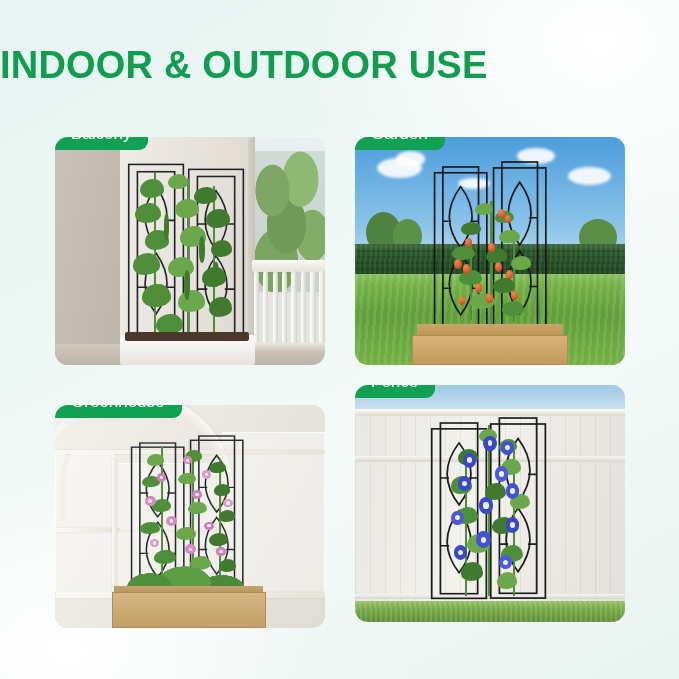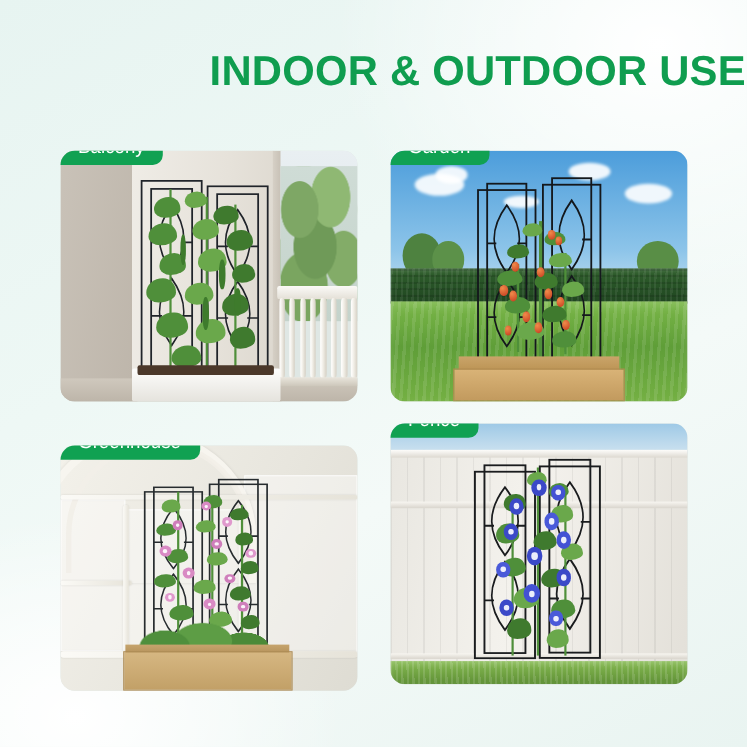--- a/index.html
+++ b/index.html
@@ -14,21 +14,21 @@
     position:absolute; inset:0;
     background:
       radial-gradient(ellipse 70% 55% at 88% 6%, #ffffff 0%, rgba(255,255,255,0) 62%),
       radial-gradient(ellipse 60% 45% at 10% 96%, #ffffff 0%, rgba(255,255,255,0) 60%),
       linear-gradient(152deg, #e7f4f1 0%, #eef8f5 38%, #f4faf8 62%, #e9f4f1 100%);
   }
 
   
   #title {
     position:absolute; left:0; right:1px; top:44px;
-    text-align:right;
+    text-align:left;
     font-size:38px;
     font-weight:bold;
     letter-spacing:.2px;
     color:#0f9d4f;
     font-family:"Liberation Sans", sans-serif;
   }
 
   
   .panel {
     position:absolute;

